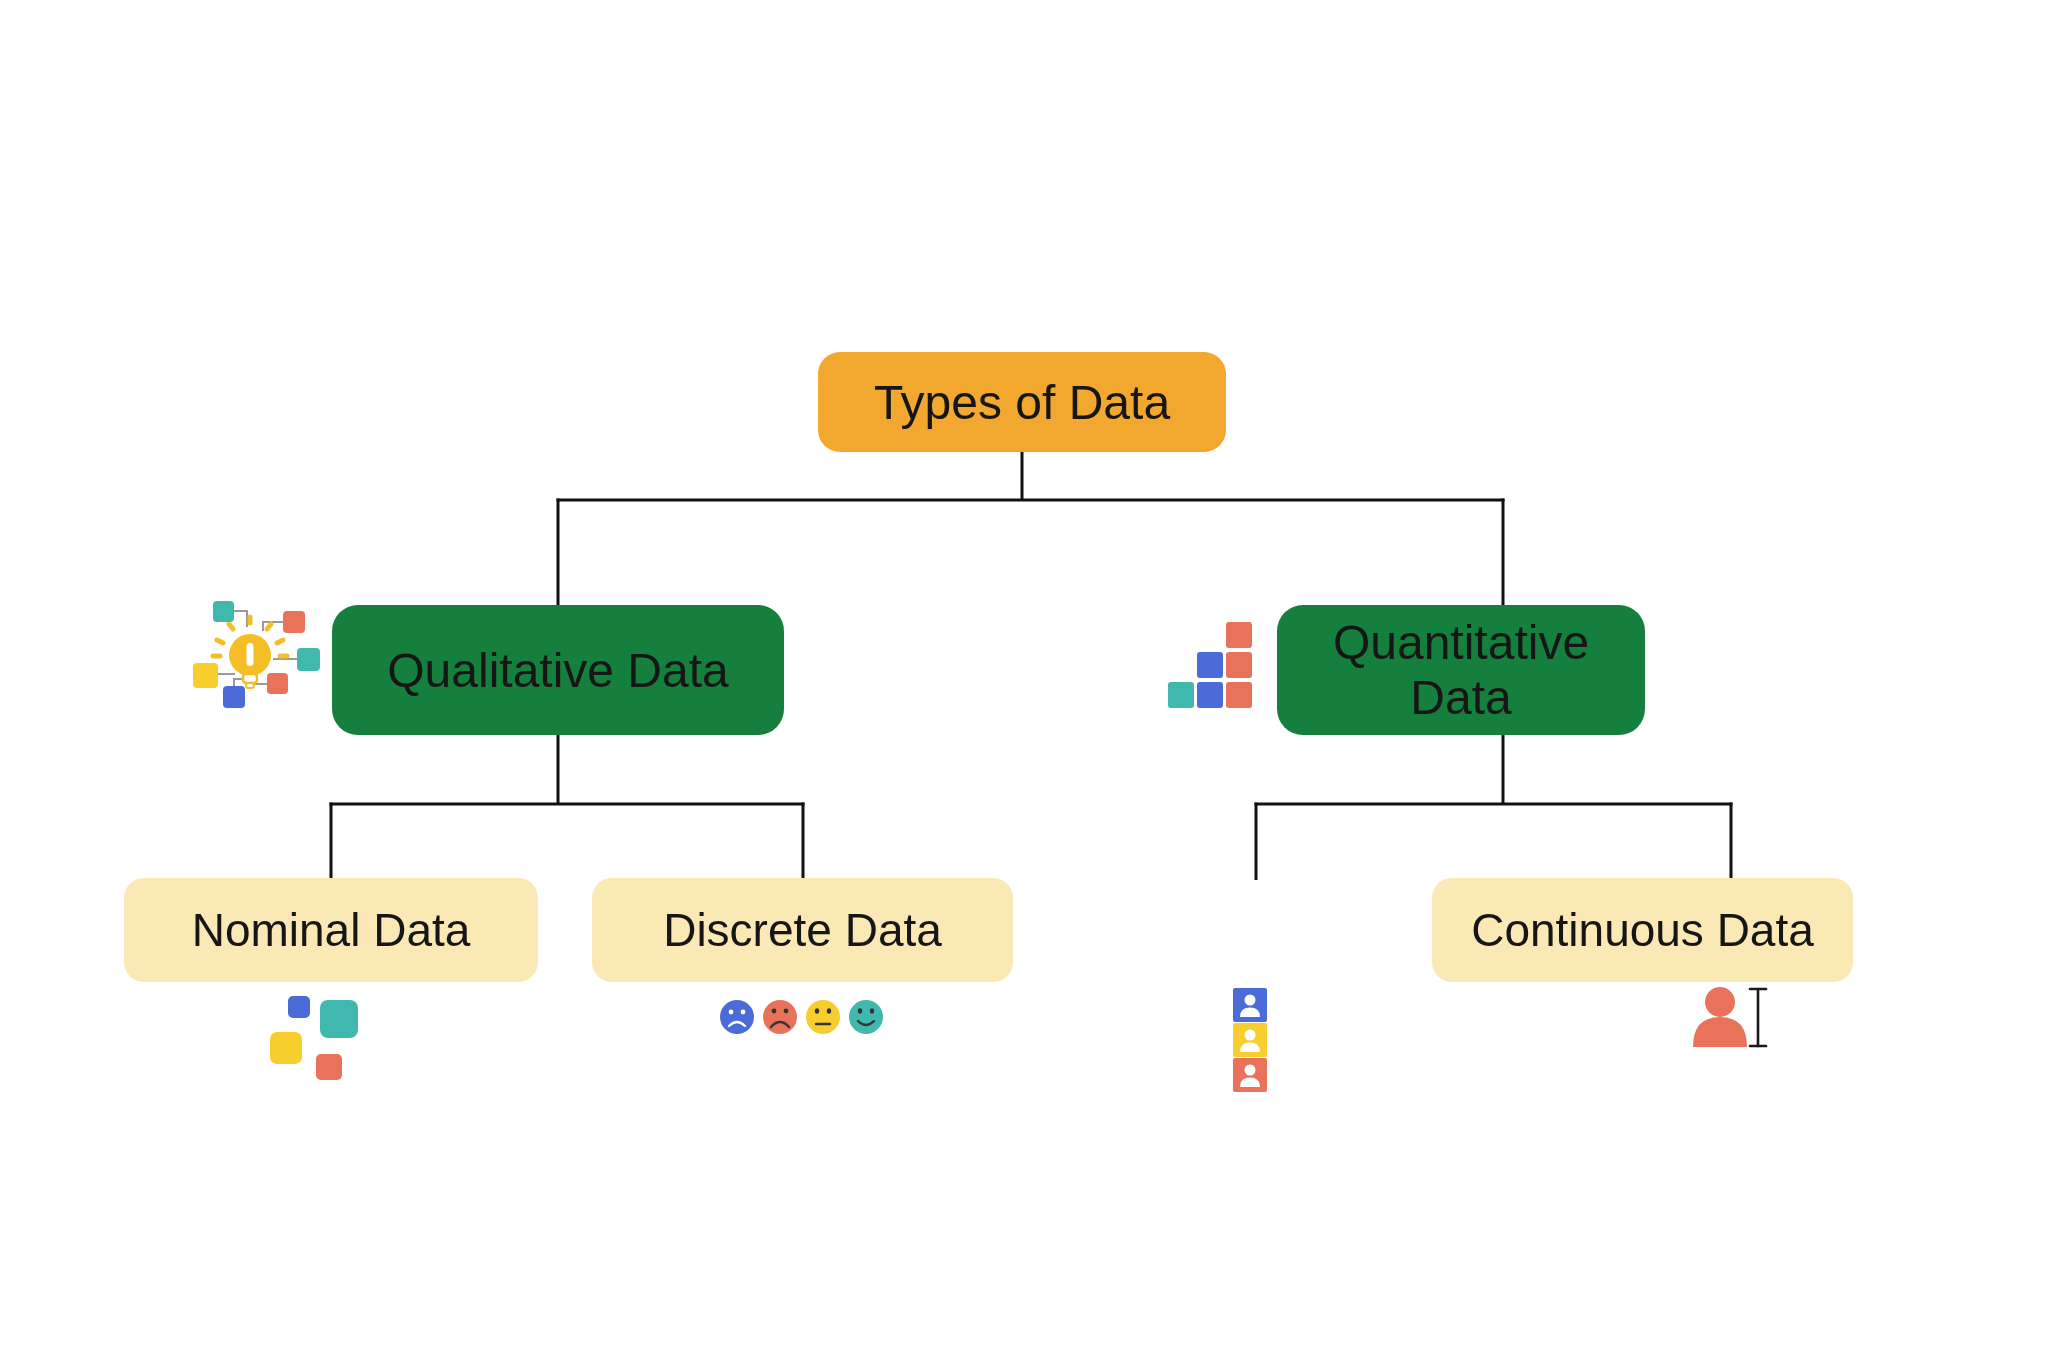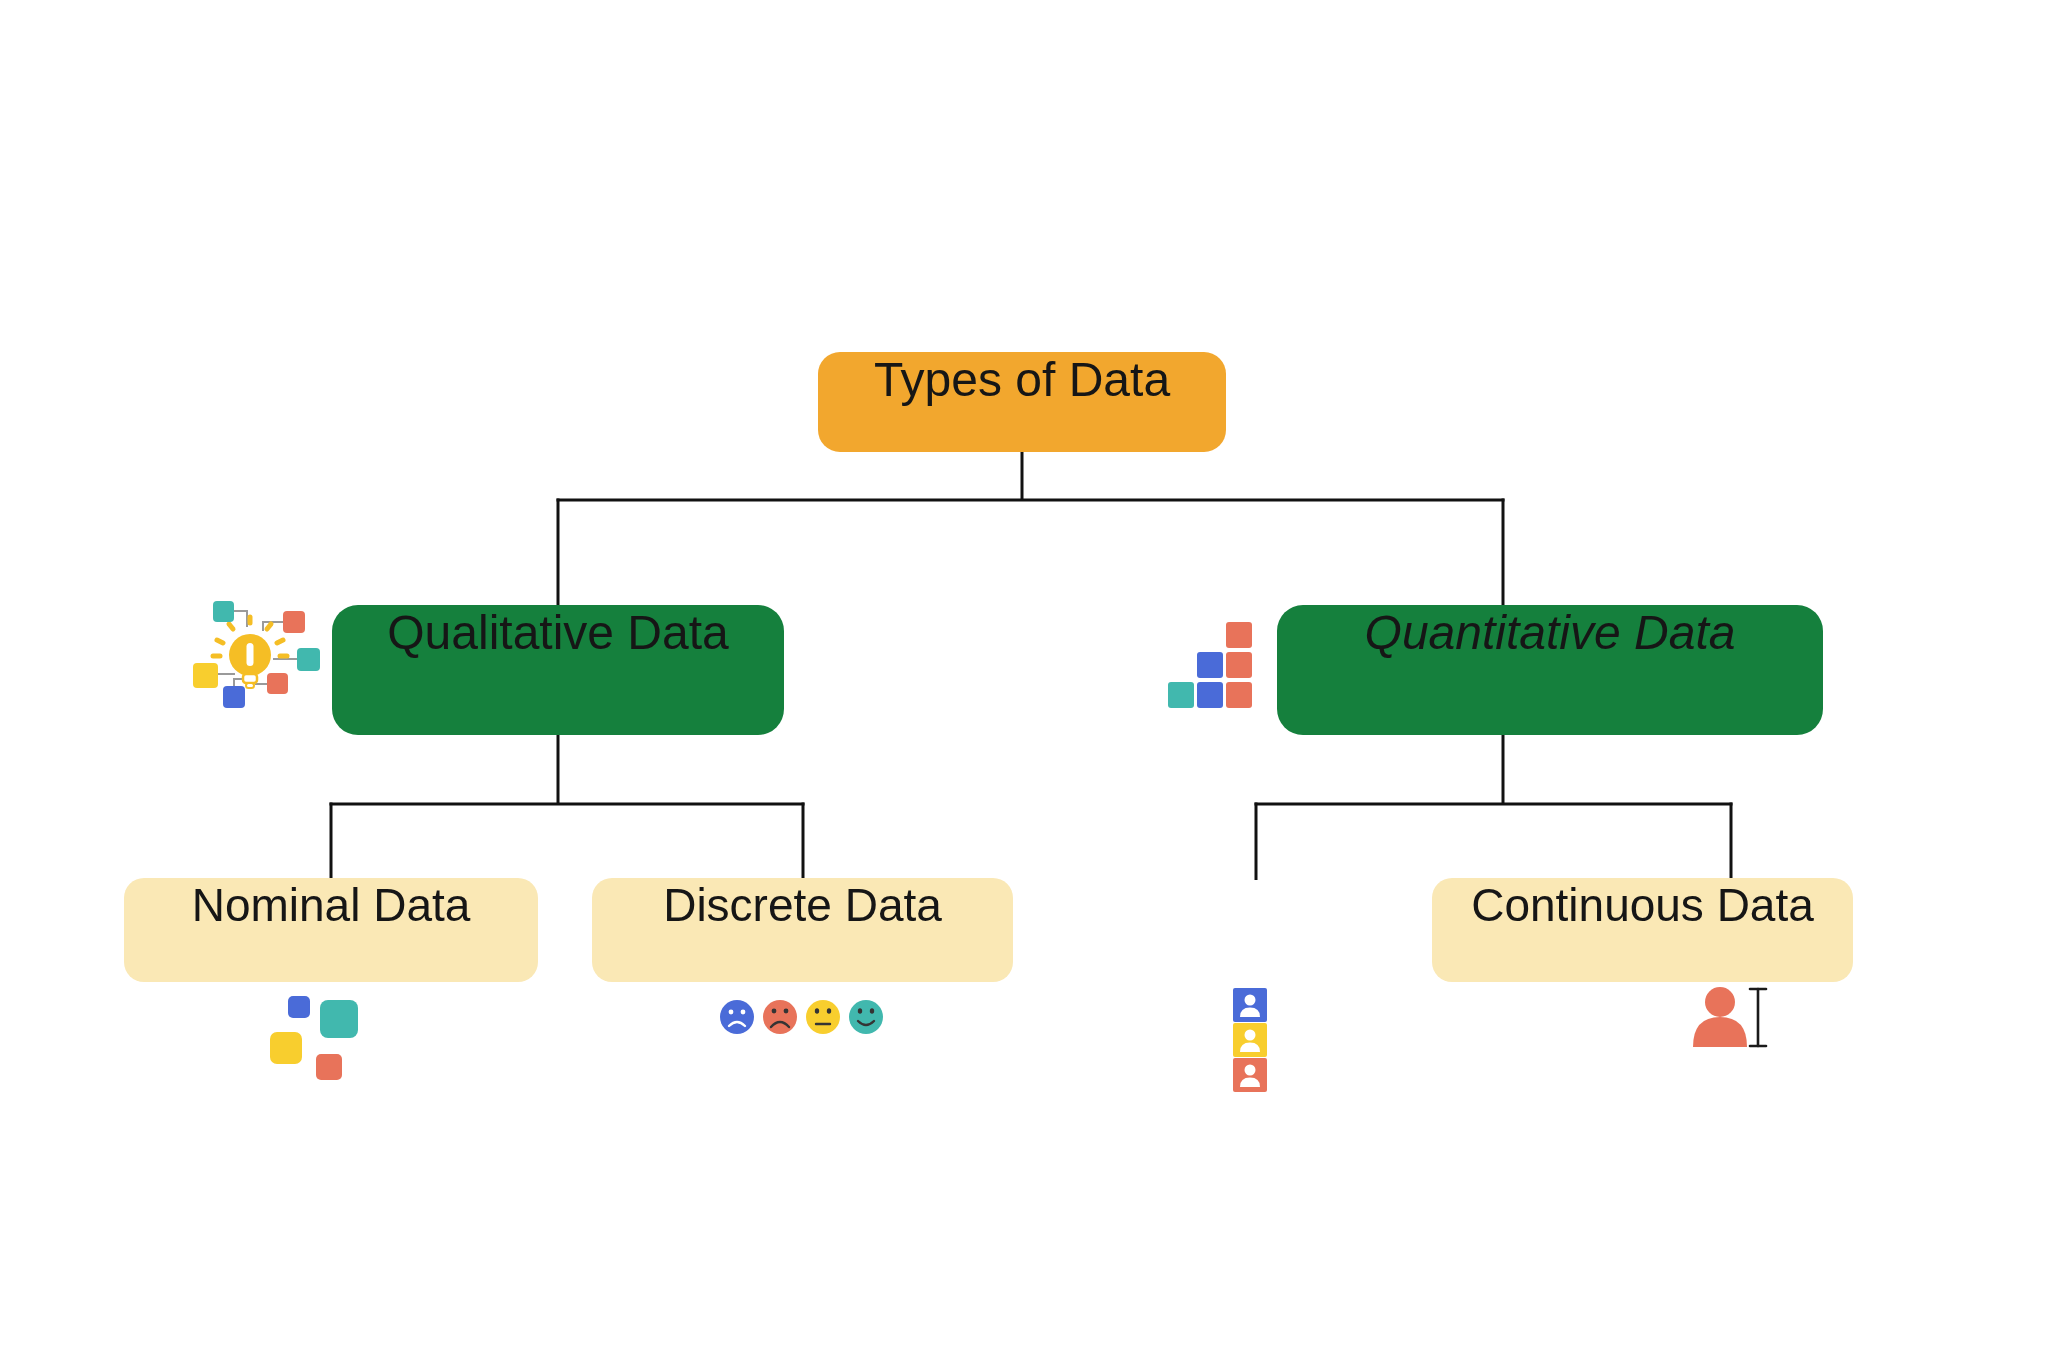--- a/index.html
+++ b/index.html
@@ -7,37 +7,37 @@
     position:relative;
     width:2048px;height:1365px;
     background:#ffffff;
     overflow:hidden;
     font-family:"Liberation Sans", sans-serif;
     color:#161616;
   }
   #connectors{position:absolute;left:0;top:0;z-index:1;}
   .node{
     position:absolute;
-    display:flex;align-items:flex-start;justify-content:center;
+    display:flex;align-items:center;justify-content:center;
     text-align:center;
     z-index:2;
     box-sizing:border-box;
   }
   .node-root{
     left:818px;top:352px;width:408px;height:100px;
     background:#F2A72E;border-radius:22px;
     font-size:48px;font-weight:500;
   }
   .node-l1{
     background:#15803d;border-radius:26px;
     font-size:48px;font-weight:500;
     height:130px;top:605px;
   }
   .node-qualitative{left:332px;width:452px;}
-  .node-quantitative{left:1277px;width:546px;font-style:italic;}
+  .node-quantitative{left:1277px;width:368px;}
   .node-l2{
     background:#FAE8B5;border-radius:20px;
     font-size:46px;font-weight:500;
     height:104px;top:878px;
   }
   .node-nominal{left:124px;width:414px;}
   .node-ordinal{left:592px;width:421px;}
   .node-discrete{left:1046px;width:420px;}
   .node-continuous{left:1432px;width:421px;}
   .icon{position:absolute;z-index:3;}

